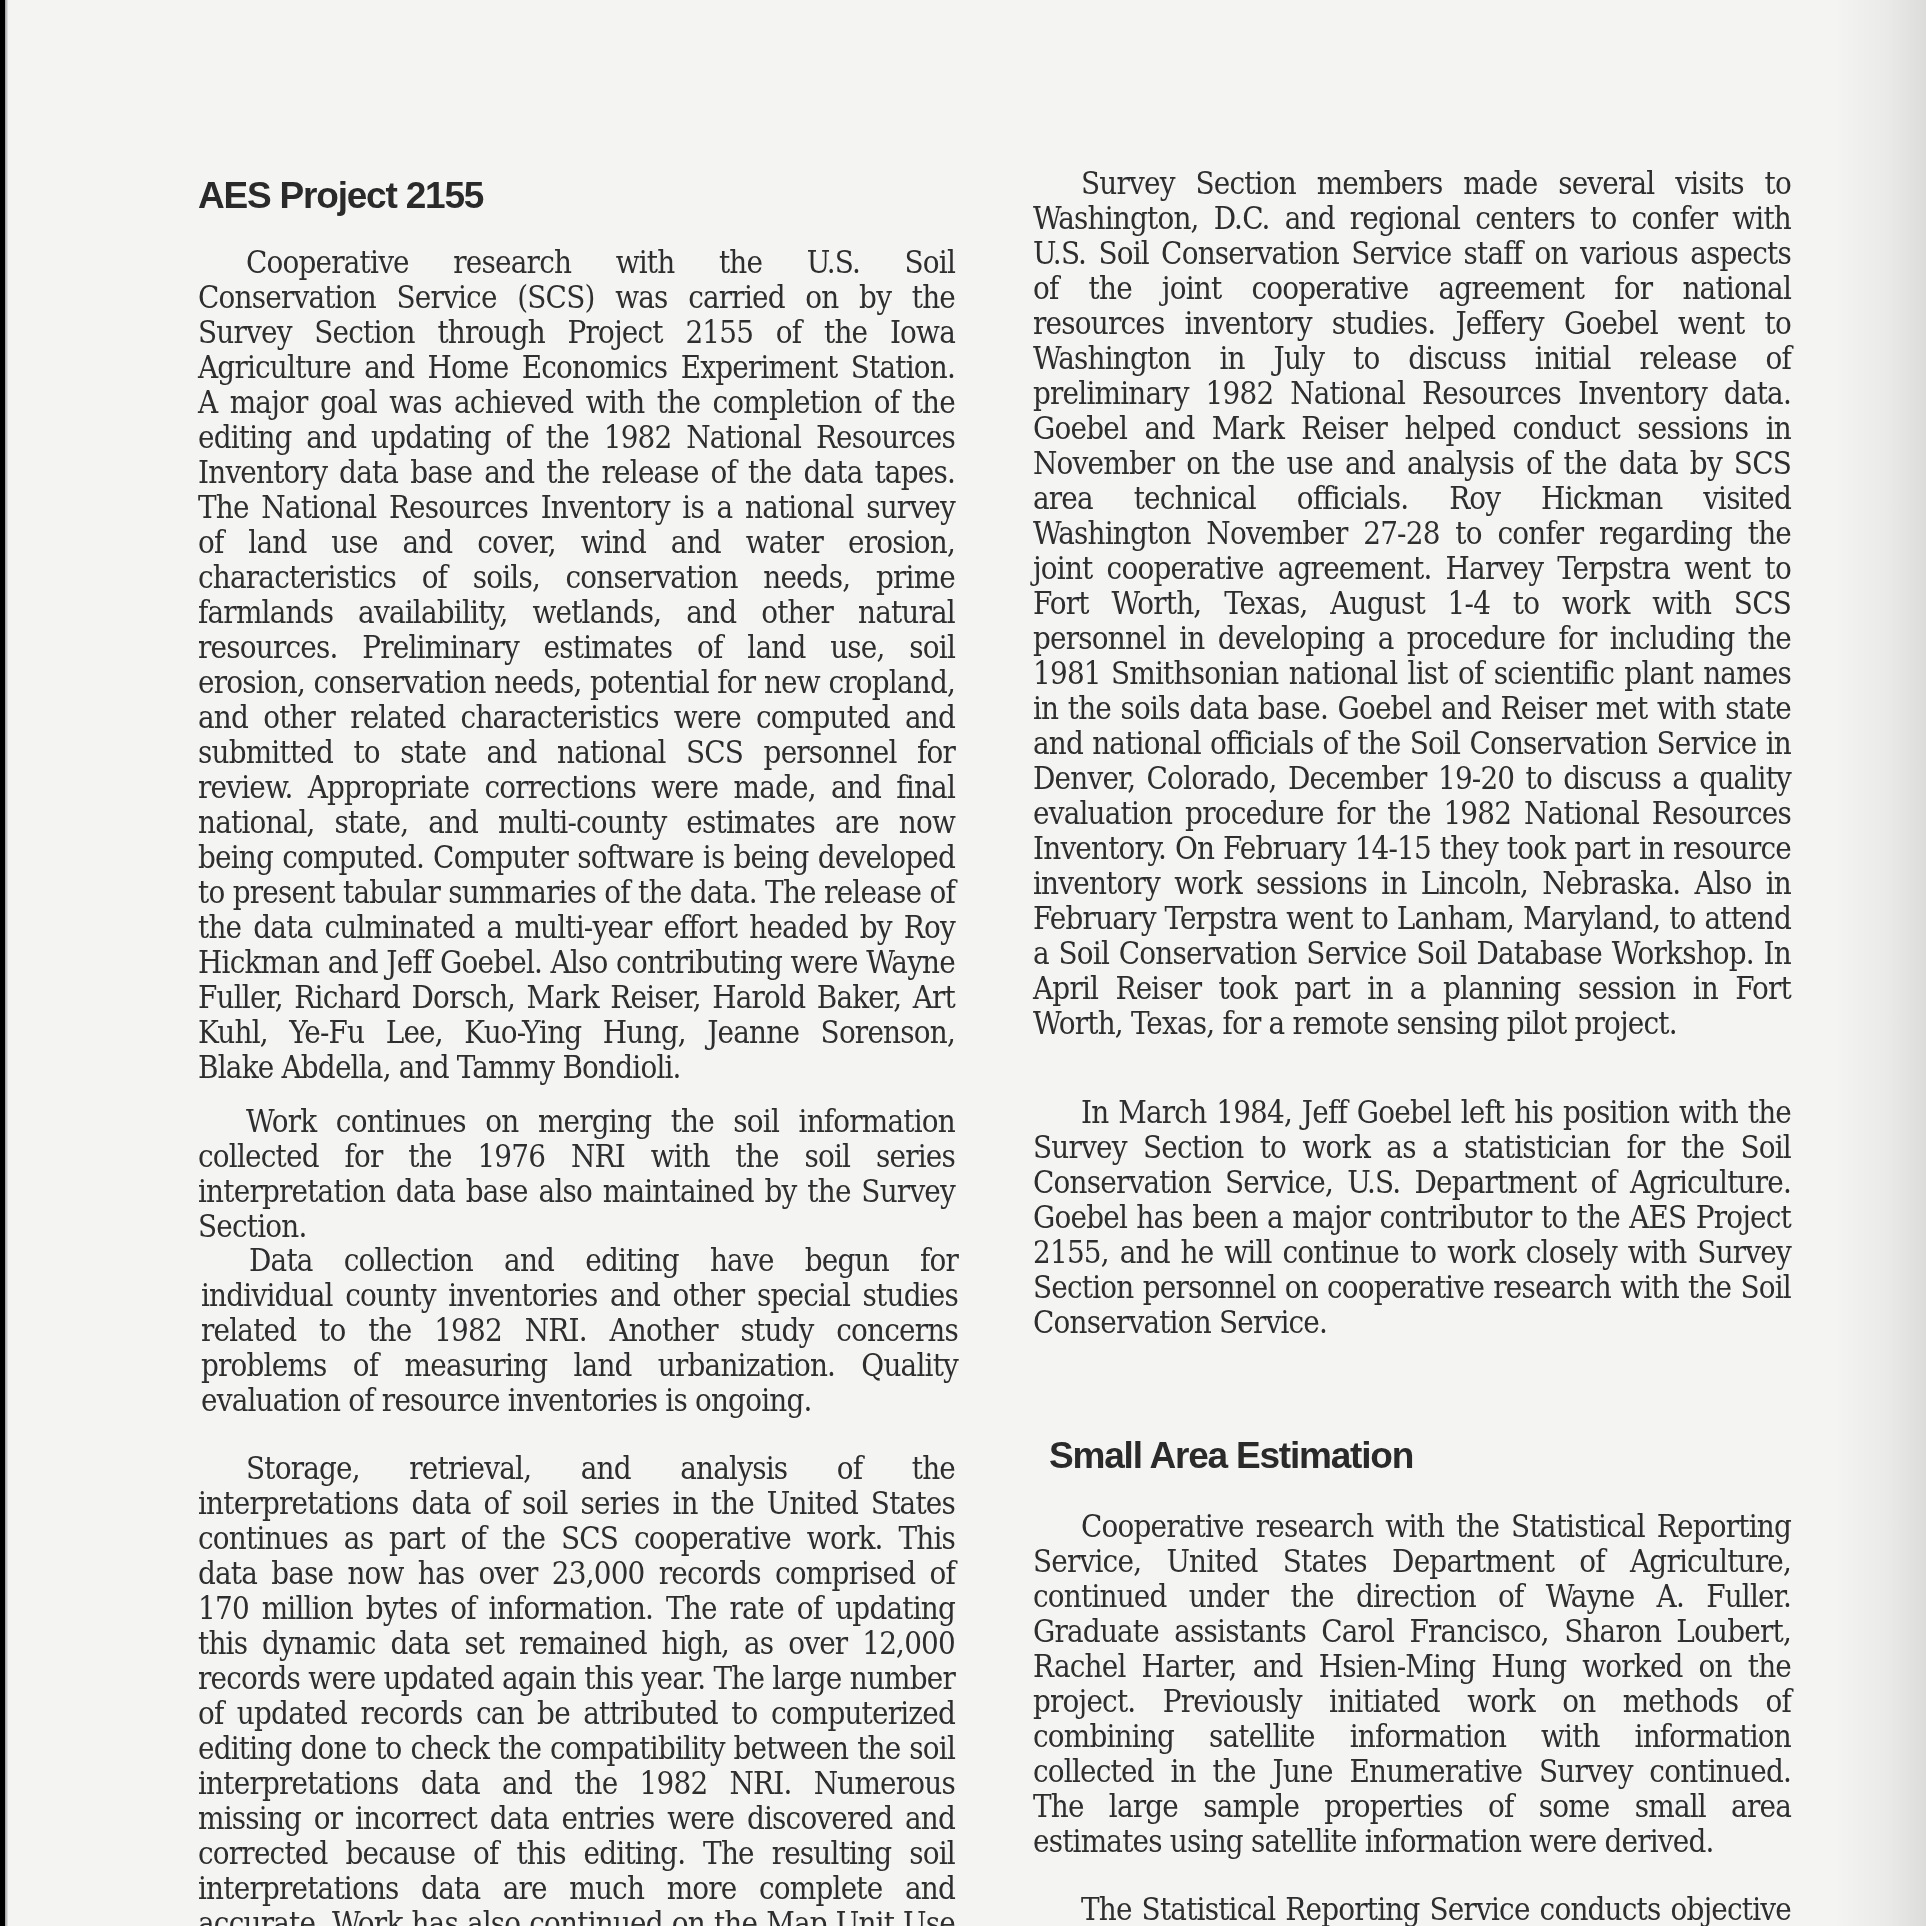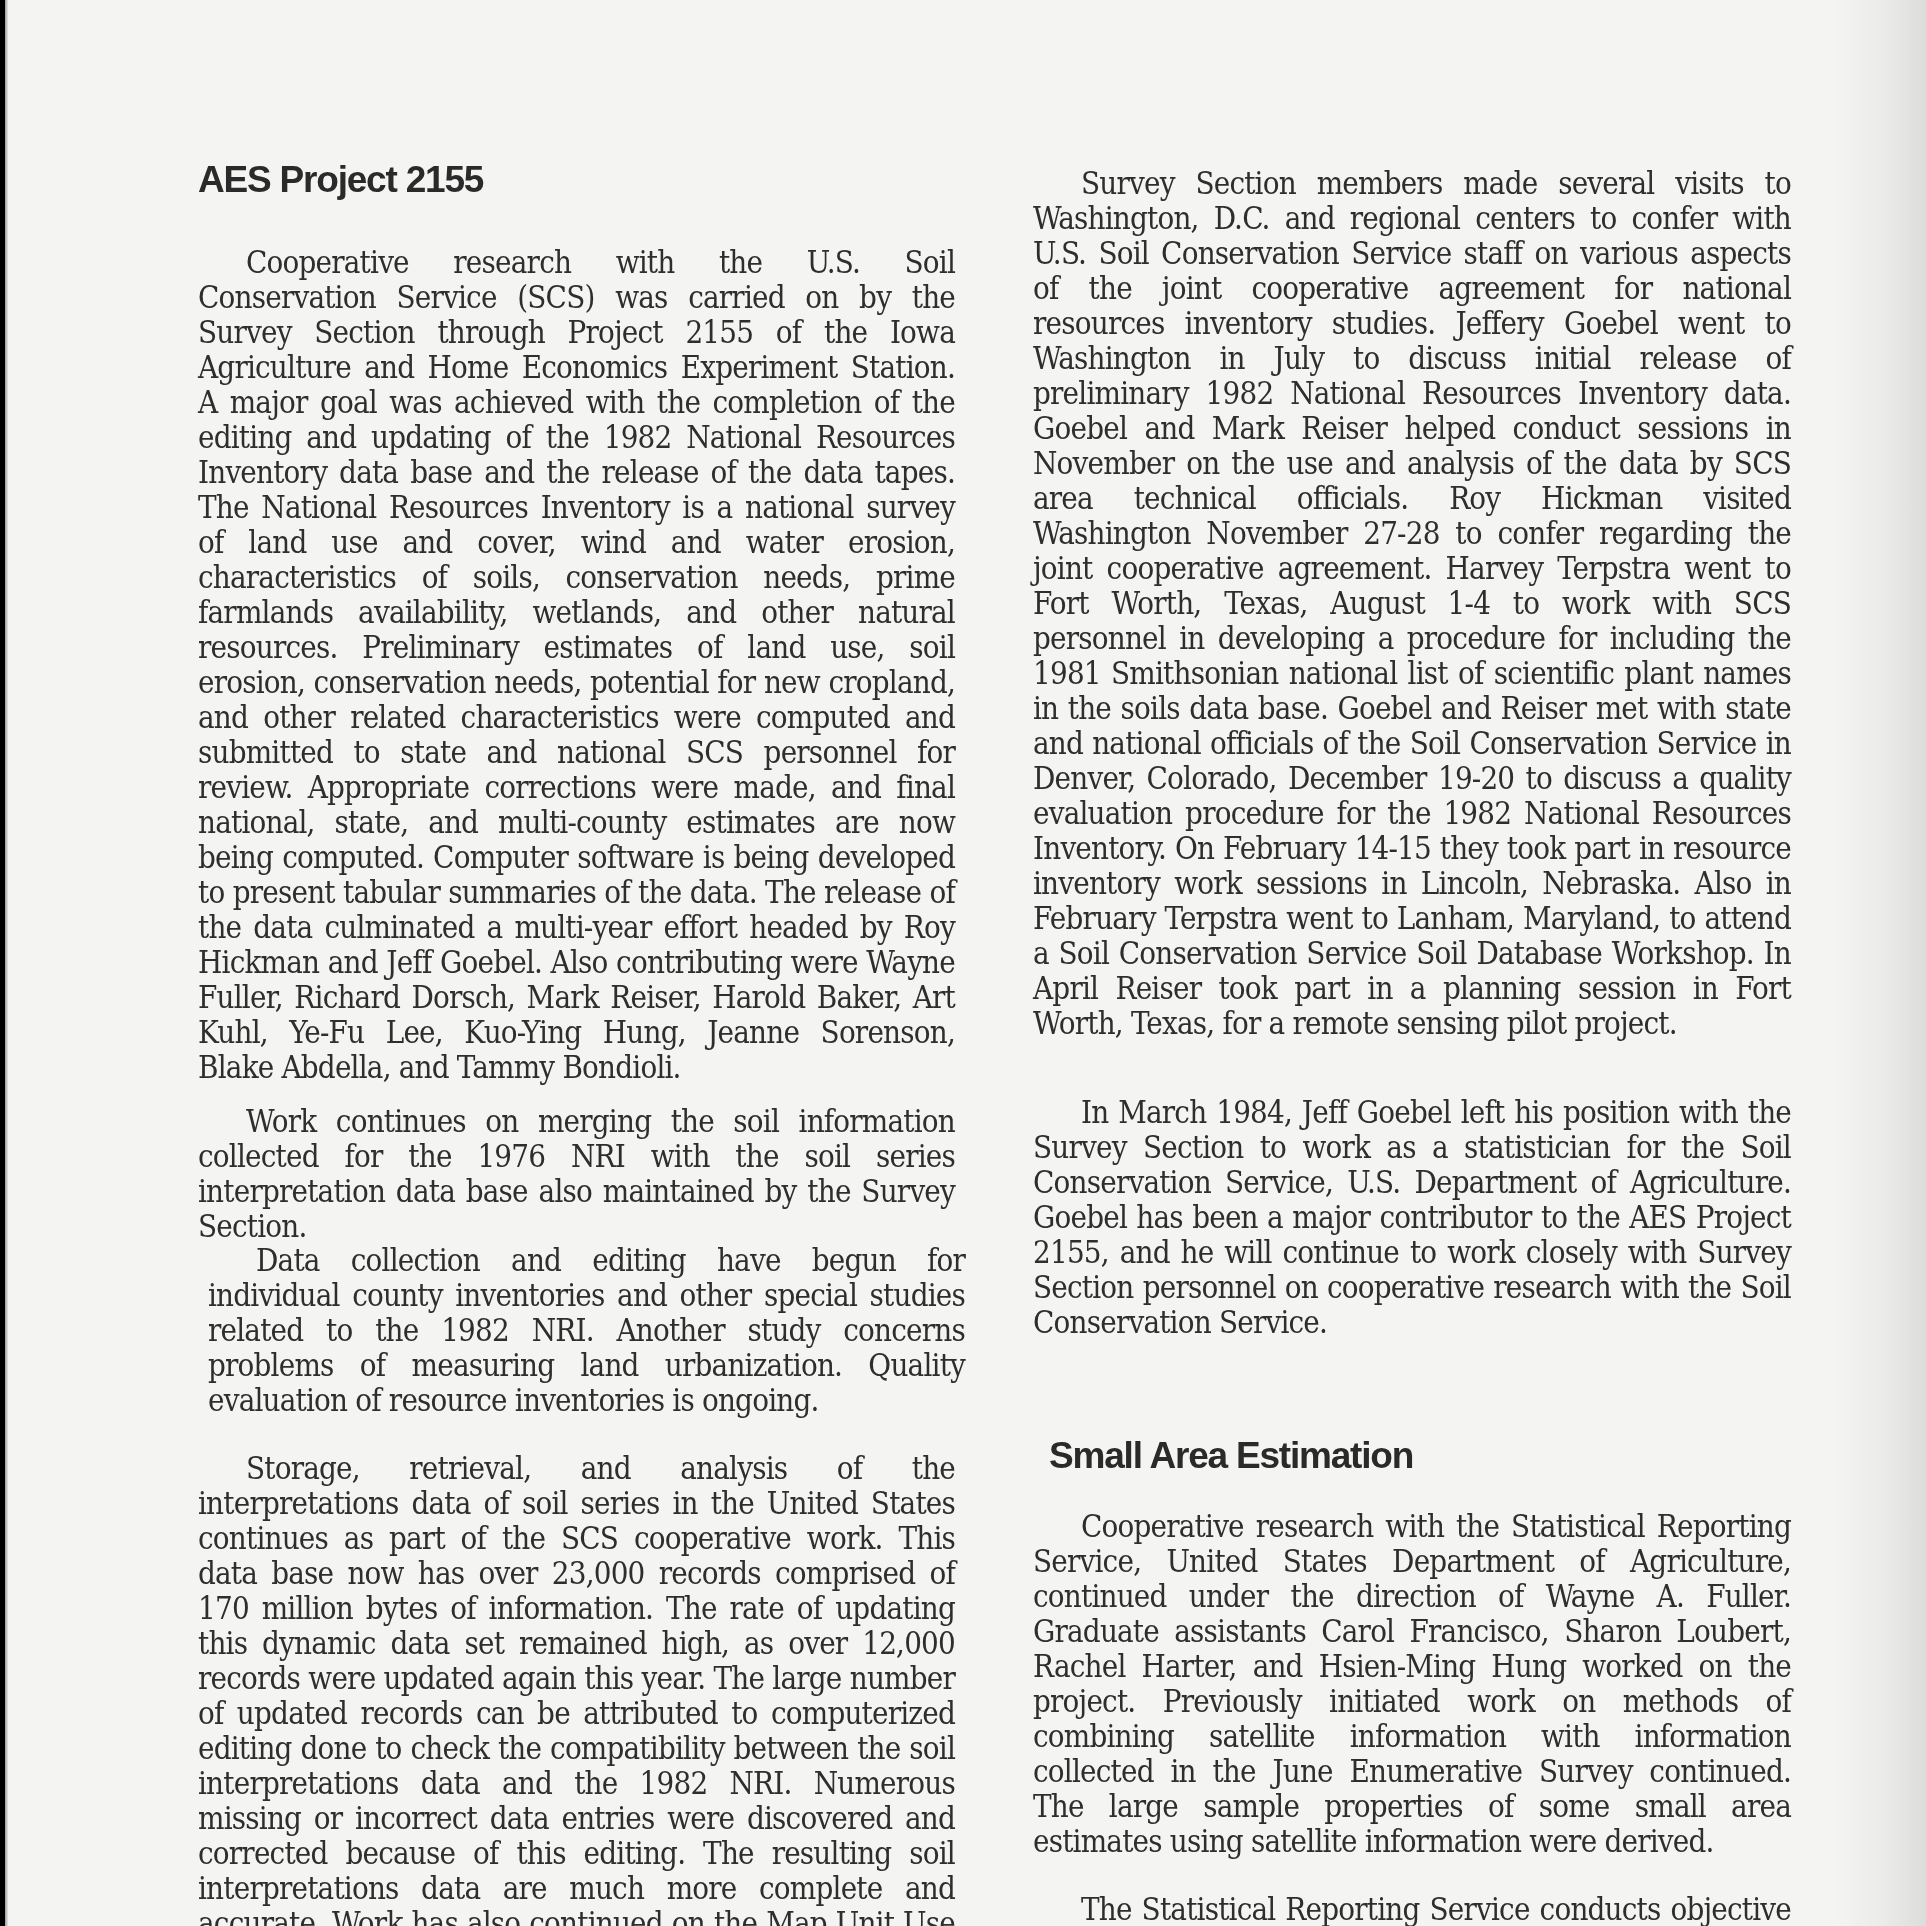--- a/index.html
+++ b/index.html
@@ -78,27 +78,27 @@
   }
 </style>
 </head>
 <body>
 
 <div class="page"></div>
 <div class="page-edge-left"></div>
 <div class="spine-shadow"></div>
 
 <div class="column col-left">
-  <h2 class="heading" style="left:0; top:160px;">AES Project 2155</h2>
+  <h2 class="heading" style="left:0; top:176px;">AES Project 2155</h2>
 
   <p class="para" style="left:0; top:245px; width:757px;">Cooperative research with the U.S. Soil Conservation Service (SCS) was carried on by the Survey Section through Project 2155 of the Iowa Agriculture and Home Economics Experiment Station. A major goal was achieved with the completion of the editing and updating of the 1982 National Resources Inventory data base and the release of the data tapes. The National Resources Inventory is a national survey of land use and cover, wind and water erosion, characteristics of soils, conservation needs, prime farmlands availability, wetlands, and other natural resources. Preliminary estimates of land use, soil erosion, conservation needs, potential for new cropland, and other related characteristics were computed and submitted to state and national SCS personnel for review. Appropriate corrections were made, and final national, state, and multi-county estimates are now being computed. Computer software is being developed to present tabular summaries of the data. The release of the data culminated a multi-year effort headed by Roy Hickman and Jeff Goebel. Also contributing were Wayne Fuller, Richard Dorsch, Mark Reiser, Harold Baker, Art Kuhl, Ye-Fu Lee, Kuo-Ying Hung, Jeanne Sorenson, Blake Abdella, and Tammy Bondioli.</p>
 
   <p class="para" style="left:0; top:1104px; width:757px;">Work continues on merging the soil information collected for the 1976 NRI with the soil series interpretation data base also maintained by the Survey Section.</p>
 
-  <p class="para" style="left:10px; top:1243px; width:757px;">Data collection and editing have begun for individual county inventories and other special studies related to the 1982 NRI. Another study concerns problems of measuring land urbanization. Quality evaluation of resource inventories is ongoing.</p>
+  <p class="para" style="left:3px; top:1243px; width:757px;">Data collection and editing have begun for individual county inventories and other special studies related to the 1982 NRI. Another study concerns problems of measuring land urbanization. Quality evaluation of resource inventories is ongoing.</p>
 
   <p class="para" style="left:0; top:1451px; width:757px;">Storage, retrieval, and analysis of the interpretations data of soil series in the United States continues as part of the SCS cooperative work. This data base now has over 23,000 records comprised of 170 million bytes of information. The rate of updating this dynamic data set remained high, as over 12,000 records were updated again this year. The large number of updated records can be attributed to computerized editing done to check the compatibility between the soil interpretations data and the 1982 NRI. Numerous missing or incorrect data entries were discovered and corrected because of this editing. The resulting soil interpretations data are much more complete and accurate. Work has also continued on the Map Unit Use File (MUUF). This file will eventually contain a record for each map unit in every published soil survey in the country. MUUF data are directly linked to the interpretations data file to provide soil interpretations at the map unit level. Progress was made in an ongoing effort to edit the data, and new tabular printouts were developed. SCS state offices continue to have immediate access to the soil interpretations and MUUF data from remote processing stations. Deborah Reed-Margetan joined the staff in April as a programmer for this project. Harvey Terpstra directs the development of the data system.</p>
 </div>
 
 <div class="column col-right">
   <p class="para" style="left:0; top:166px; width:758px;">Survey Section members made several visits to Washington, D.C. and regional centers to confer with U.S. Soil Conservation Service staff on various aspects of the joint cooperative agreement for national resources inventory studies. Jeffery Goebel went to Washington in July to discuss initial release of preliminary 1982 National Resources Inventory data. Goebel and Mark Reiser helped conduct sessions in November on the use and analysis of the data by SCS area technical officials. Roy Hickman visited Washington November 27-28 to confer regarding the joint cooperative agreement. Harvey Terpstra went to Fort Worth, Texas, August 1-4 to work with SCS personnel in developing a procedure for including the 1981 Smithsonian national list of scientific plant names in the soils data base. Goebel and Reiser met with state and national officials of the Soil Conservation Service in Denver, Colorado, December 19-20 to discuss a quality evaluation procedure for the 1982 National Resources Inventory. On February 14-15 they took part in resource inventory work sessions in Lincoln, Nebraska. Also in February Terpstra went to Lanham, Maryland, to attend a Soil Conservation Service Soil Database Workshop. In April Reiser took part in a planning session in Fort Worth, Texas, for a remote sensing pilot project.</p>
 
   <p class="para" style="left:0; top:1095px; width:758px;">In March 1984, Jeff Goebel left his position with the Survey Section to work as a statistician for the Soil Conservation Service, U.S. Department of Agriculture. Goebel has been a major contributor to the AES Project 2155, and he will continue to work closely with Survey Section personnel on cooperative research with the Soil Conservation Service.</p>
 
   <h2 class="heading" style="left:16px; top:1436px;">Small Area Estimation</h2>

